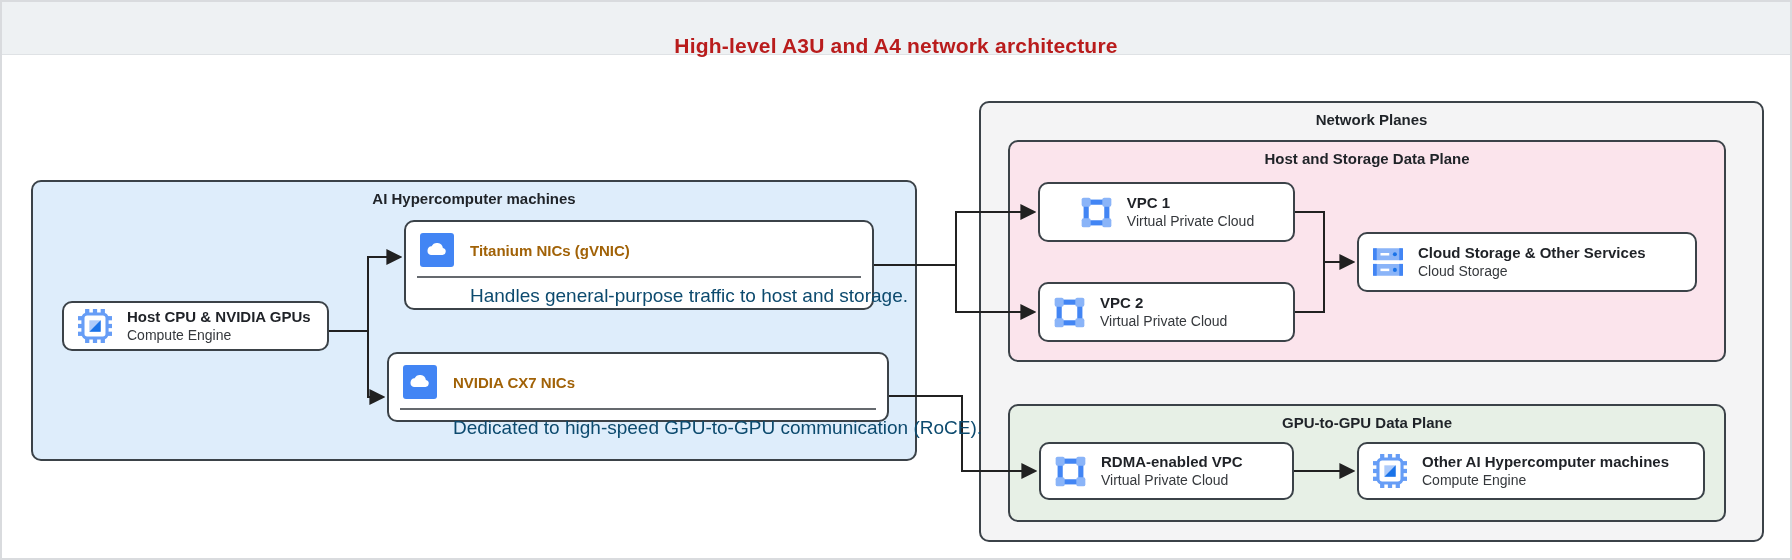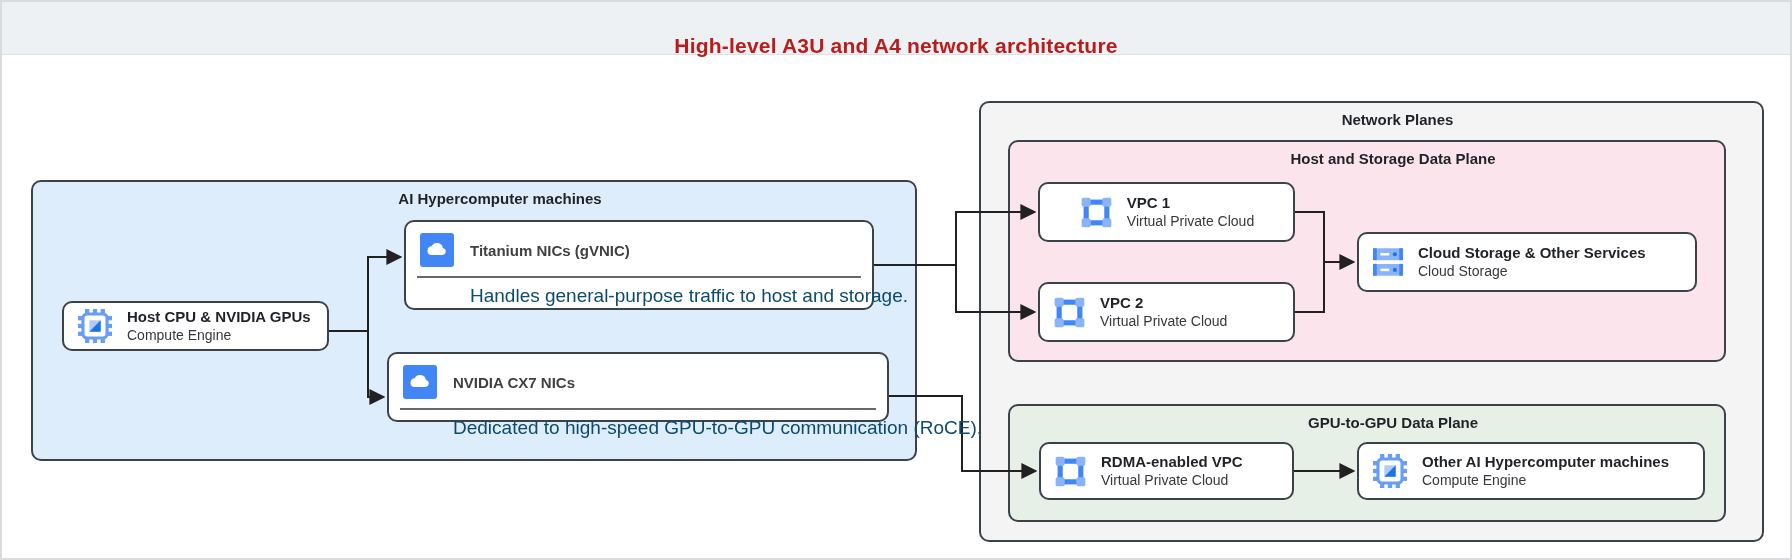--- a/index.html
+++ b/index.html
@@ -2,37 +2,37 @@
 <html><head>
 <meta charset="utf-8">
 <style>
   html,body{margin:0;padding:0;background:#fff;font-family:"Liberation Sans",sans-serif;}
   #stage{position:relative;width:1792px;height:560px;background:#ffffff;border:2px solid #d9dbde;box-sizing:border-box;overflow:hidden;}
   
   #header{position:absolute;left:0;top:0;width:100%;height:52px;background:#eef1f3;border-bottom:1px solid #dfe2e5;display:flex;align-items:center;justify-content:center;}
   #header .title{font-size:21px;font-weight:bold;color:#b91c1c;letter-spacing:.2px;margin-top:35px;}
   
   .group{position:absolute;border:2px solid #3b4248;border-radius:10px;box-sizing:border-box;z-index:1;}
-  .group .g-title{position:absolute;top:8px;left:0;width:100%;text-align:center;font-size:15px;font-weight:bold;color:#1f2328;padding-left:26px;}
+  .group .g-title{position:absolute;top:8px;left:0;width:100%;text-align:center;font-size:15px;font-weight:bold;color:#1f2328;}
   #grp-hyper{left:29px;top:178px;width:886px;height:281px;background:#deedfb;}
   #grp-netplanes{left:977px;top:99px;width:785px;height:441px;background:#f4f4f5;}
   #grp-hostplane{left:1006px;top:138px;width:718px;height:222px;background:#fbe4ec;z-index:2;}
   #grp-gpuplane{left:1006px;top:402px;width:718px;height:118px;background:#e7f0e6;z-index:2;}
   
   #wires{position:absolute;left:0;top:0;z-index:5;}
   #wires path{stroke:#212121;stroke-width:2;fill:none;}
   
   .node{position:absolute;background:#fff;border:2px solid #3b4248;border-radius:10px;box-sizing:border-box;z-index:10;display:flex;align-items:center;gap:15px;padding:0 12px 0 14px;}
   .node .txt{display:flex;flex-direction:column;justify-content:center;line-height:1.25;}
   .node .t{font-size:15px;font-weight:bold;color:#1f2227;white-space:nowrap;}
   .node .s{font-size:14px;color:#35383c;white-space:nowrap;}
   
   .nic{position:absolute;background:#fff;border:2px solid #3b4248;border-radius:10px;box-sizing:border-box;z-index:10;}
   .nic .head{display:flex;align-items:center;gap:16px;padding:11px 14px 0 14px;}
-  .nic .t{font-size:15px;font-weight:bold;color:#404040;white-space:nowrap;}
+  .nic .t{font-size:15px;font-weight:bold;color:#a16207;white-space:nowrap;}
   .nic .divider{margin:9px 11px 0 11px;border-top:2px solid #65696e;}
   .nic .desc{margin:7px 10px 0 64px;font-size:19px;color:#0c4a6e;white-space:nowrap;}
   #node-host{left:60px;top:299px;width:267px;height:50px;}
   #node-titanium{left:402px;top:218px;width:470px;height:90px;}
   #node-cx7{left:385px;top:350px;width:502px;height:70px;}
   #node-vpc1{left:1036px;top:180px;width:257px;height:60px;justify-content:center;}
   #node-vpc2{left:1036px;top:280px;width:257px;height:60px;}
   #node-storage{left:1355px;top:230px;width:340px;height:60px;}
   #node-rdma{left:1037px;top:440px;width:255px;height:58px;}
   #node-other{left:1355px;top:440px;width:348px;height:58px;}

